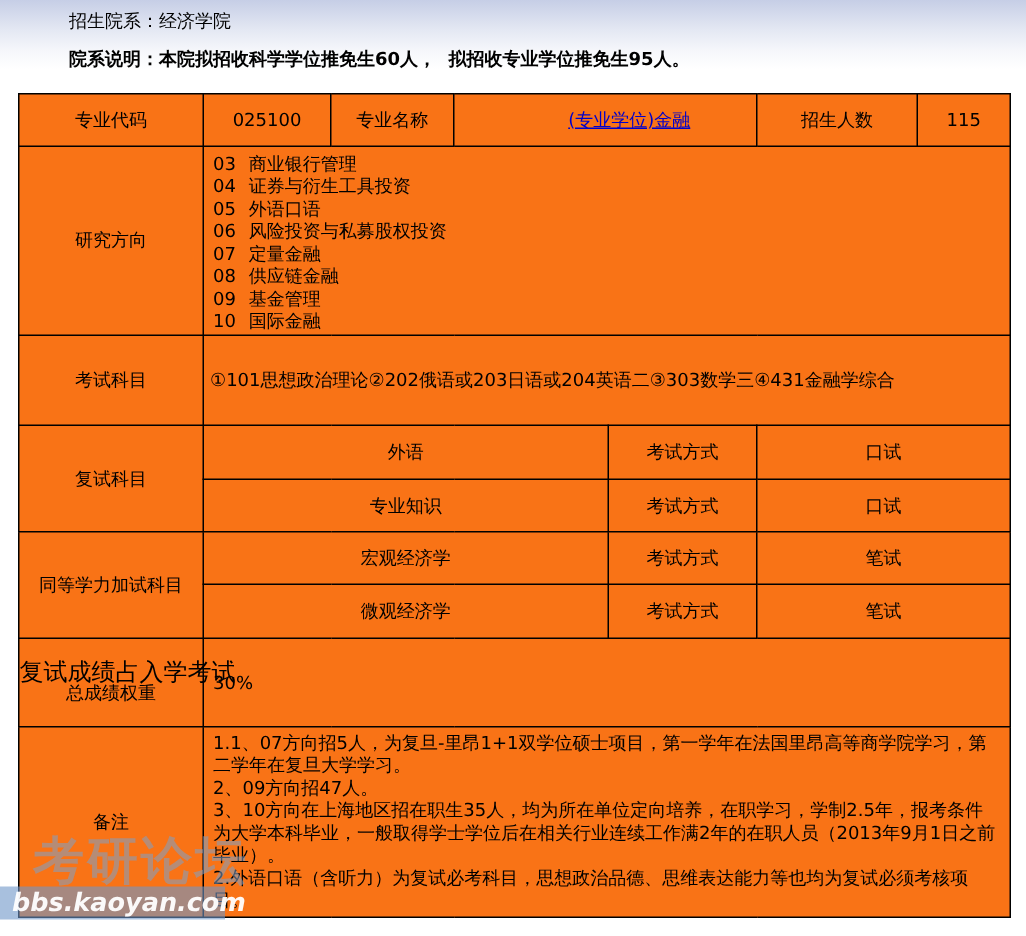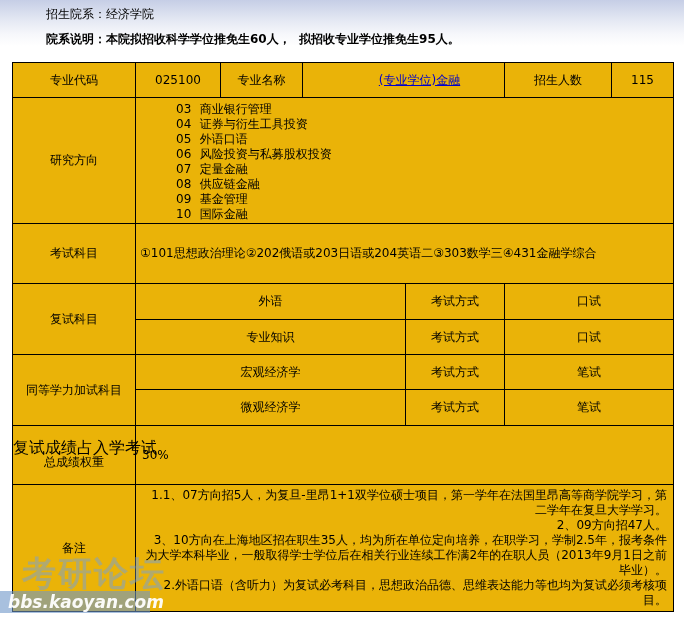--- a/index.html
+++ b/index.html
@@ -14,32 +14,32 @@
     }
     .header-line {
       position: absolute; left: 46px; font-size: 12px; line-height: 14px; white-space: nowrap;
     }
     #dept-line { top: 7px; }
     #desc-line { top: 32px; font-weight: bold; }
 
     table.info {
       position: absolute; left: 12px; top: 62px;
       width: 661px; border-collapse: collapse; table-layout: fixed;
-      background: #eab308;
+      background: #f97316;
     }
     table.info td {
       border: 1px solid #000; font-size: 12px; line-height: 15px;
       vertical-align: middle; padding: 0 2px;
     }
     .c { text-align: center; }
     .l { text-align: left; padding-left: 6px !important; }
     .lnk { color: #0000cc; text-decoration: underline; cursor: pointer; margin-left: 32px; }
     .dir-list div { line-height: 15px; white-space: nowrap; }
-    .dir-list .num { display: inline-block; width: 20px; margin-left: 34px; }
-    .notes div { line-height: 15px; text-align: right; }
+    .dir-list .num { display: inline-block; width: 20px; }
+    .notes div { line-height: 15px; }
 
     .watermark {
       position: absolute; left: 0; top: 551px; width: 150px; height: 65px;
       pointer-events: none;
       text-decoration: underline;
     }
     .wm-big {
       position: absolute; left: 22px; top: 0px;
       font-size: 34px; font-weight: bold; color: rgba(125,160,200,0.55);
       letter-spacing: 2px; white-space: nowrap;

